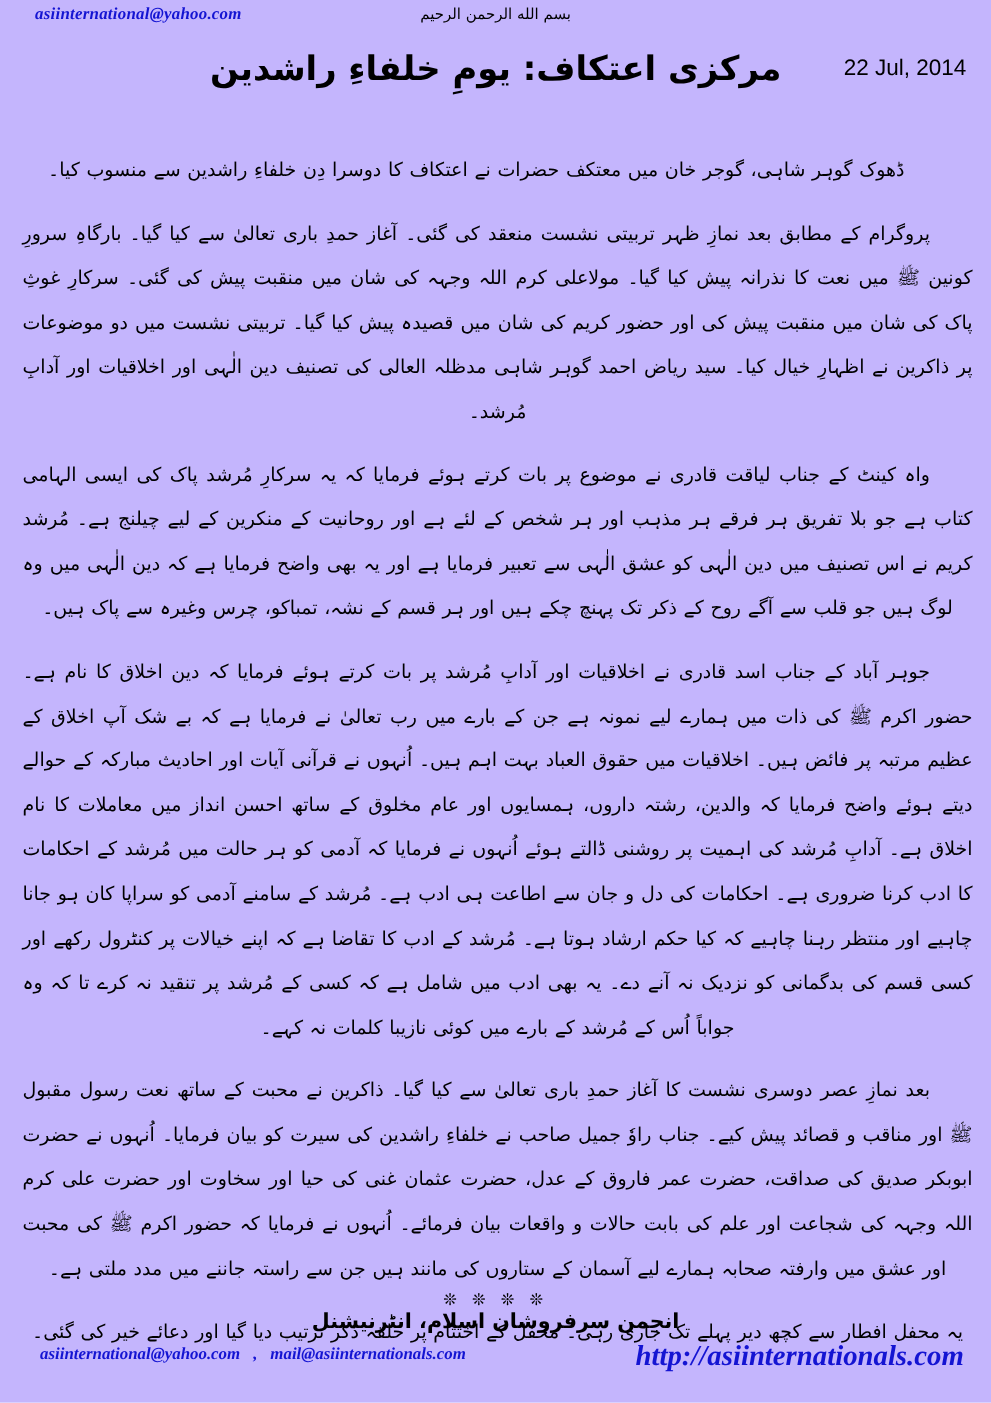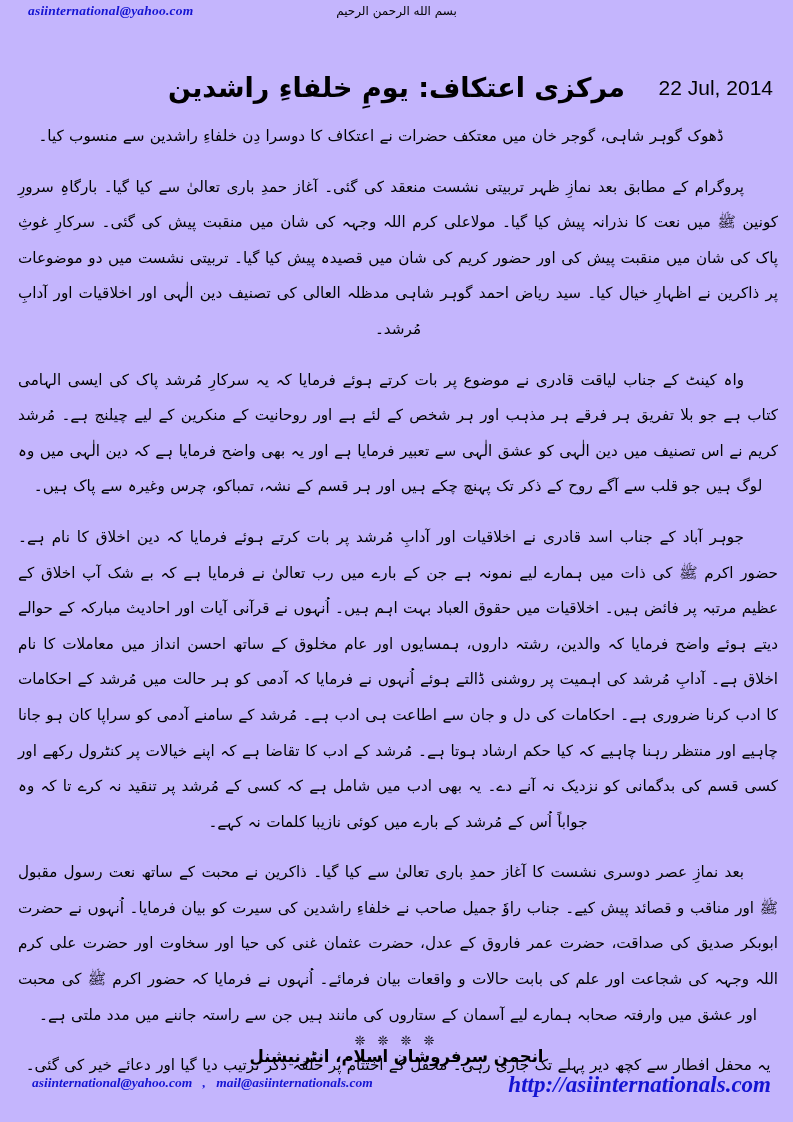--- a/index.html
+++ b/index.html
@@ -58,29 +58,28 @@
     line-height: 1.2;
   }
 
   
   .title-row {
     position: absolute;
     top: 36px;
     left: 0;
     width: 793px;
     height: 62px;
-    margin-top: 32px;
   }
   .doc-date {
     position: absolute;
     right: 20px;
     top: 8px;
     direction: ltr;
     font-family: "Liberation Sans", sans-serif;
-    font-size: 21px;
+    font-size: 18px;
     font-weight: 400;
     color: #000000;
     white-space: nowrap;
   }
   .doc-title {
     position: absolute;
     left: 0;
     right: 0;
     top: 0;
     text-align: center;

